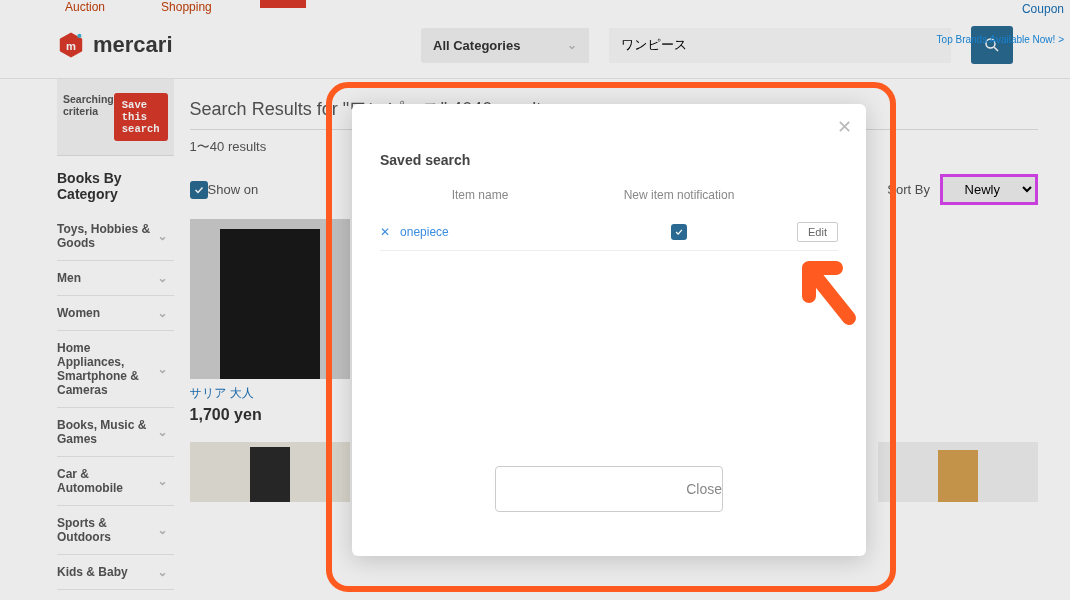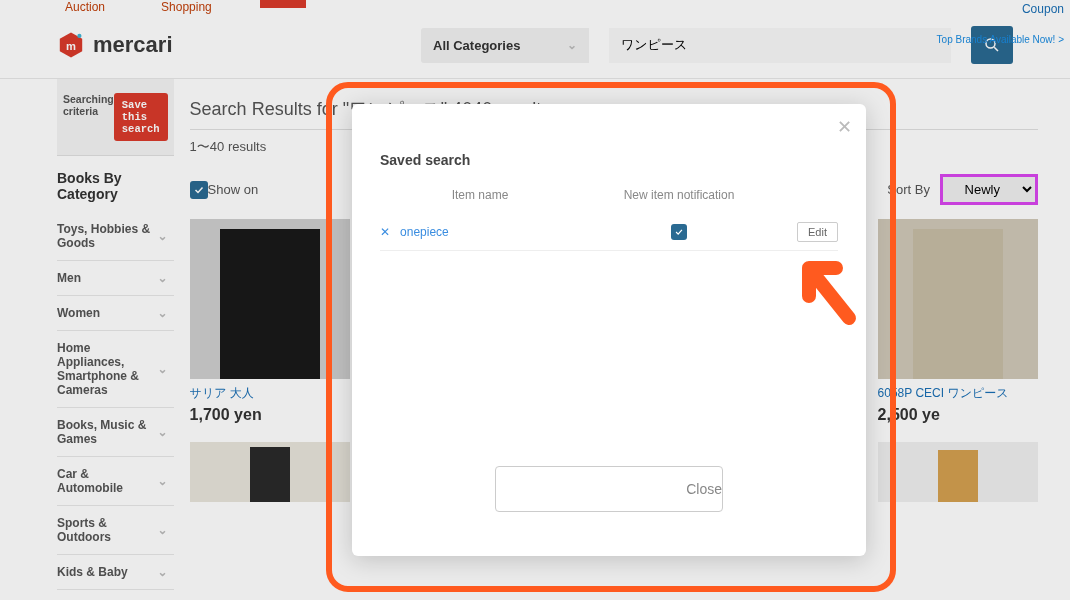--- a/index.html
+++ b/index.html
@@ -180,30 +180,20 @@
       <div class="card">
         <div class="thumb">
             <svg width="160" height="160">
               <rect width="160" height="160" fill="#b8b8b8"></rect>
               <rect x="30" y="20" width="100" height="140" fill="#7fb7d6"></rect>
             </svg>
           </div>
         <div class="card-title">ス16</div>
         <div class="card-price">en</div>
       </div>
-      <div class="card">
-        <div class="thumb">
-            <svg width="160" height="160">
-              <rect width="160" height="160" fill="#d0c8b8"></rect>
-              <rect x="35" y="10" width="90" height="150" fill="#c7bda5"></rect>
-            </svg>
-          </div>
-        <div class="card-title">6058P CECI ワンピース</div>
-        <div class="card-price">2,500 ye</div>
-      </div>
     </div>
 
     <div class="grid2">
       <div class="thumb2">
           <svg width="160" height="60">
             <rect width="160" height="60" fill="#e8e4db"></rect>
             <rect x="60" y="5" width="40" height="55" fill="#2a2a2a"></rect>
           </svg>
         </div>
       <div class="thumb2">

